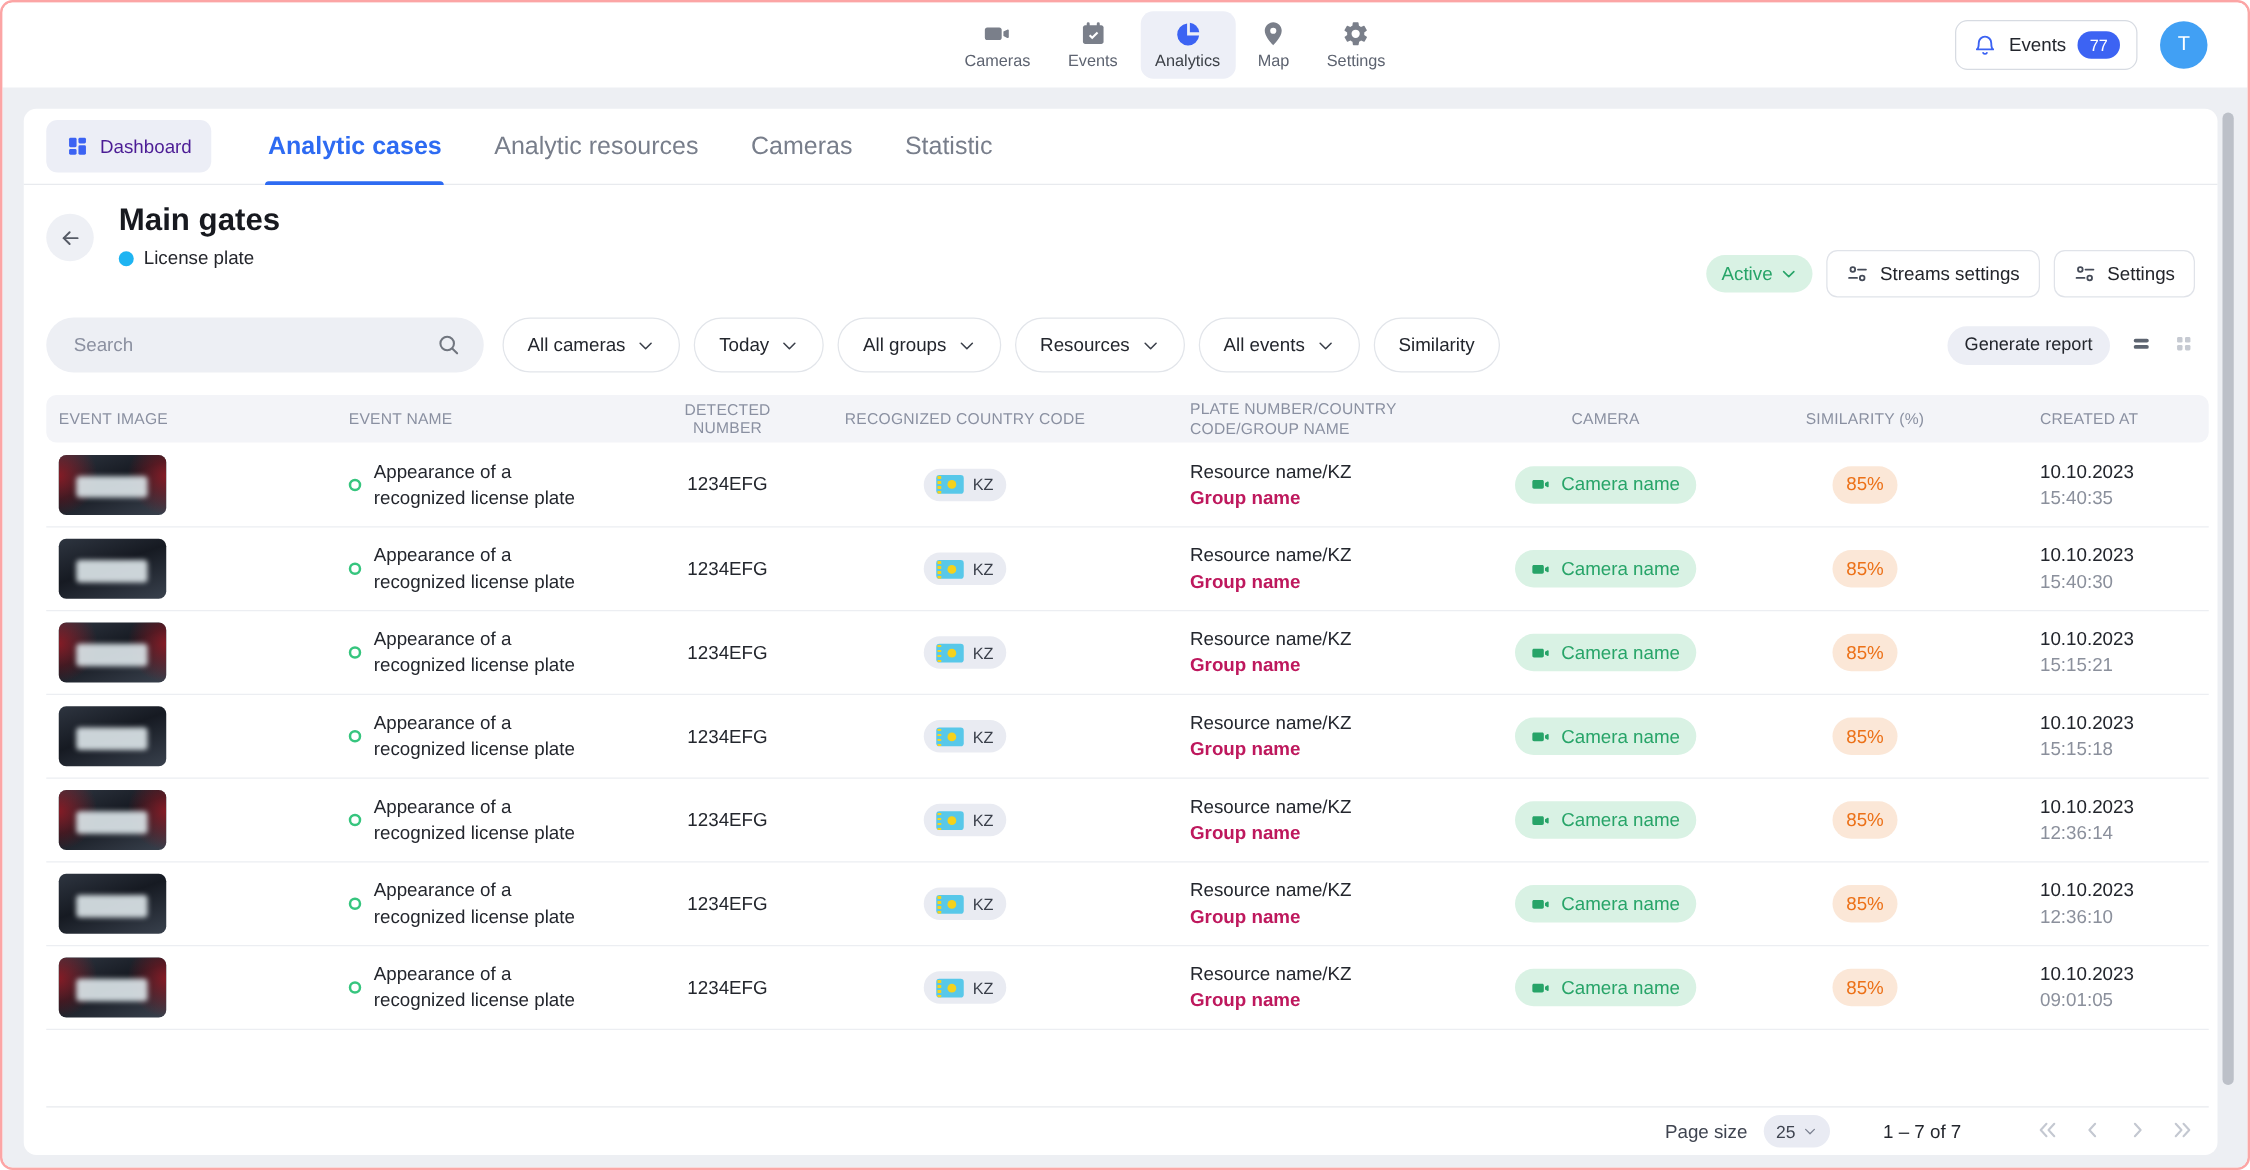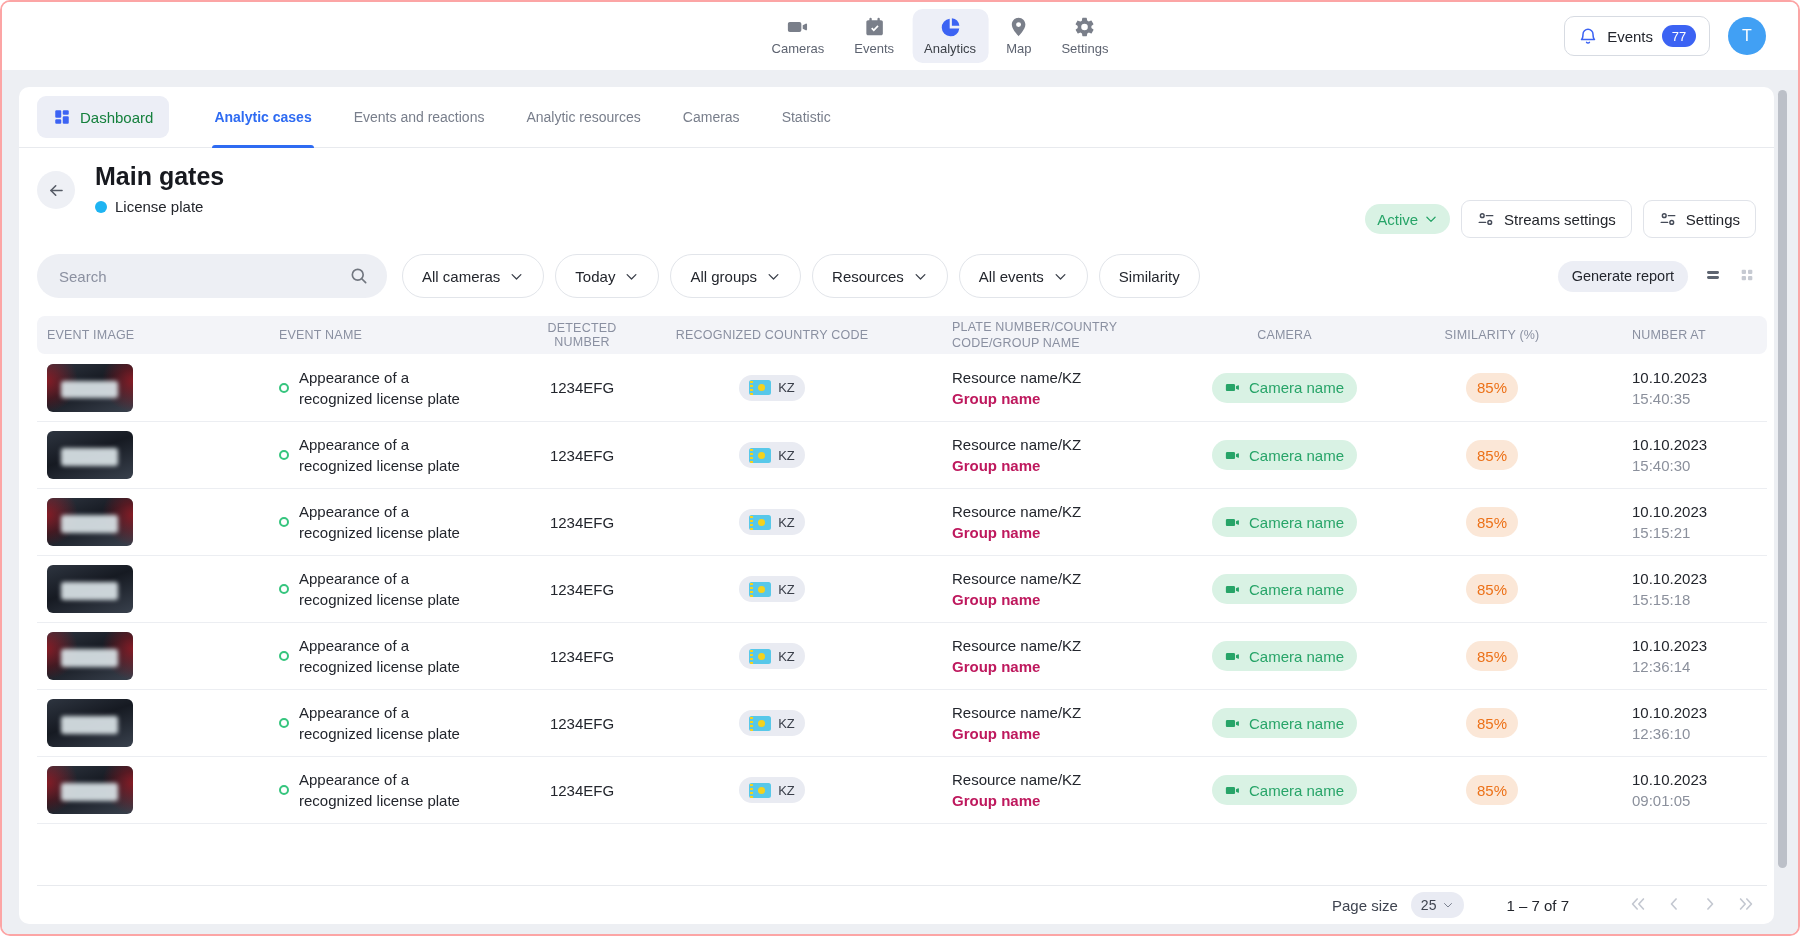--- a/index.html
+++ b/index.html
@@ -25,22 +25,22 @@
 
   
   .content-bg { position:absolute; top:68px; left:0; right:0; bottom:0; background:#edeff3; }
   .card { position:absolute; top:17px; left:17px; width:1755px; height:837px; background:#fff; border-radius:10px; }
   .scroll-thumb { position:absolute; top:20px; right:11px; width:9px; height:778px; border-radius:5px; background:#bcc0c8; }
 
   
   .tabbar { position:absolute; top:0; left:0; right:0; height:61px; display:flex; align-items:center; padding-left:18px; border-bottom:1px solid #e8eaee; }
   .dash-btn { display:flex; align-items:center; gap:9px; height:42px; padding:0 16px; border-radius:9px; background:#eceef6; border:none; cursor:pointer; margin-right:24px; }
   .dash-btn svg { width:18px; height:18px; fill:var(--accent_blue); }
-  .dash-btn span { font-size:15px; color:#15803d; }
-  .tab { position:relative; height:61px; display:flex; align-items:center; padding:0 2px; margin:0 19px; font-size:14px; color:#787e8b; cursor:pointer; white-space:nowrap; }
+  .dash-btn span { font-size:15px; color:#4c1d95; }
+  .tab { position:relative; height:61px; display:flex; align-items:center; padding:0 2px; margin:0 19px; font-size:20px; color:#787e8b; cursor:pointer; white-space:nowrap; }
   .tab.active { color:var(--tab_active_blue); font-weight:bold; }
   .tab.active::after { content:""; position:absolute; left:0; right:0; bottom:0; height:3px; background:var(--tab_active_blue); border-radius:3px 3px 0 0; }
 
   
   .page-head { position:absolute; top:61px; left:18px; right:18px; height:106px; display:flex; justify-content:space-between; }
   .ph-left { display:flex; gap:20px; padding-top:14px; }
   .back-btn { width:38px; height:38px; margin-top:9px; border-radius:50%; background:#eef0f5; border:none; display:flex; align-items:center; justify-content:center; cursor:pointer; }
   .back-btn svg { width:19px; height:19px; stroke:#565b66; fill:none; stroke-width:2; stroke-linecap:round; stroke-linejoin:round; }
   .page-title { font-size:25px; font-weight:bold; color:#17191f; }
   .page-sub { display:flex; align-items:center; gap:8px; margin-top:7px; }
@@ -174,21 +174,20 @@
         <button class="dash-btn">
           <svg viewBox="0 0 24 24">
               <rect x="3" y="3" width="8" height="10" rx="1.5"></rect>
               <rect x="13" y="3" width="8" height="6" rx="1.5"></rect>
               <rect x="13" y="11" width="8" height="10" rx="1.5"></rect>
               <rect x="3" y="15" width="8" height="6" rx="1.5"></rect>
             </svg>
           <span>Dashboard</span>
         </button>
         <div class="tab active">Analytic cases</div>
-        <div class="tab">Events and reactions</div>
         <div class="tab">Analytic resources</div>
         <div class="tab">Cameras</div>
         <div class="tab">Statistic</div>
       </div>
 
       <div class="page-head">
         <div class="ph-left">
           <button class="back-btn">
             <svg viewBox="0 0 24 24">
                 <path d="M19 12H5"></path>
@@ -293,21 +292,21 @@
 
       <div class="table">
         <div class="thead">
           <div class="th c1">EVENT IMAGE</div>
           <div class="th c2">EVENT NAME</div>
           <div class="th c3 center"><span>DETECTED NUMBER</span></div>
           <div class="th c4 center">RECOGNIZED COUNTRY CODE</div>
           <div class="th c5"><span>PLATE NUMBER/COUNTRY CODE/GROUP NAME</span></div>
           <div class="th c6 center">CAMERA</div>
           <div class="th c7 center">SIMILARITY (%)</div>
-          <div class="th c8">NUMBER AT</div>
+          <div class="th c8">CREATED AT</div>
         </div>
         <div class="tbody" id="tbody">
           <div class="trow">
             <div class="cell c1">
               <div class="thumb"></div>
             </div>
             <div class="cell c2">
               <span class="ring"></span>
               <span class="ename">Appearance of a recognized license plate</span>
             </div>

